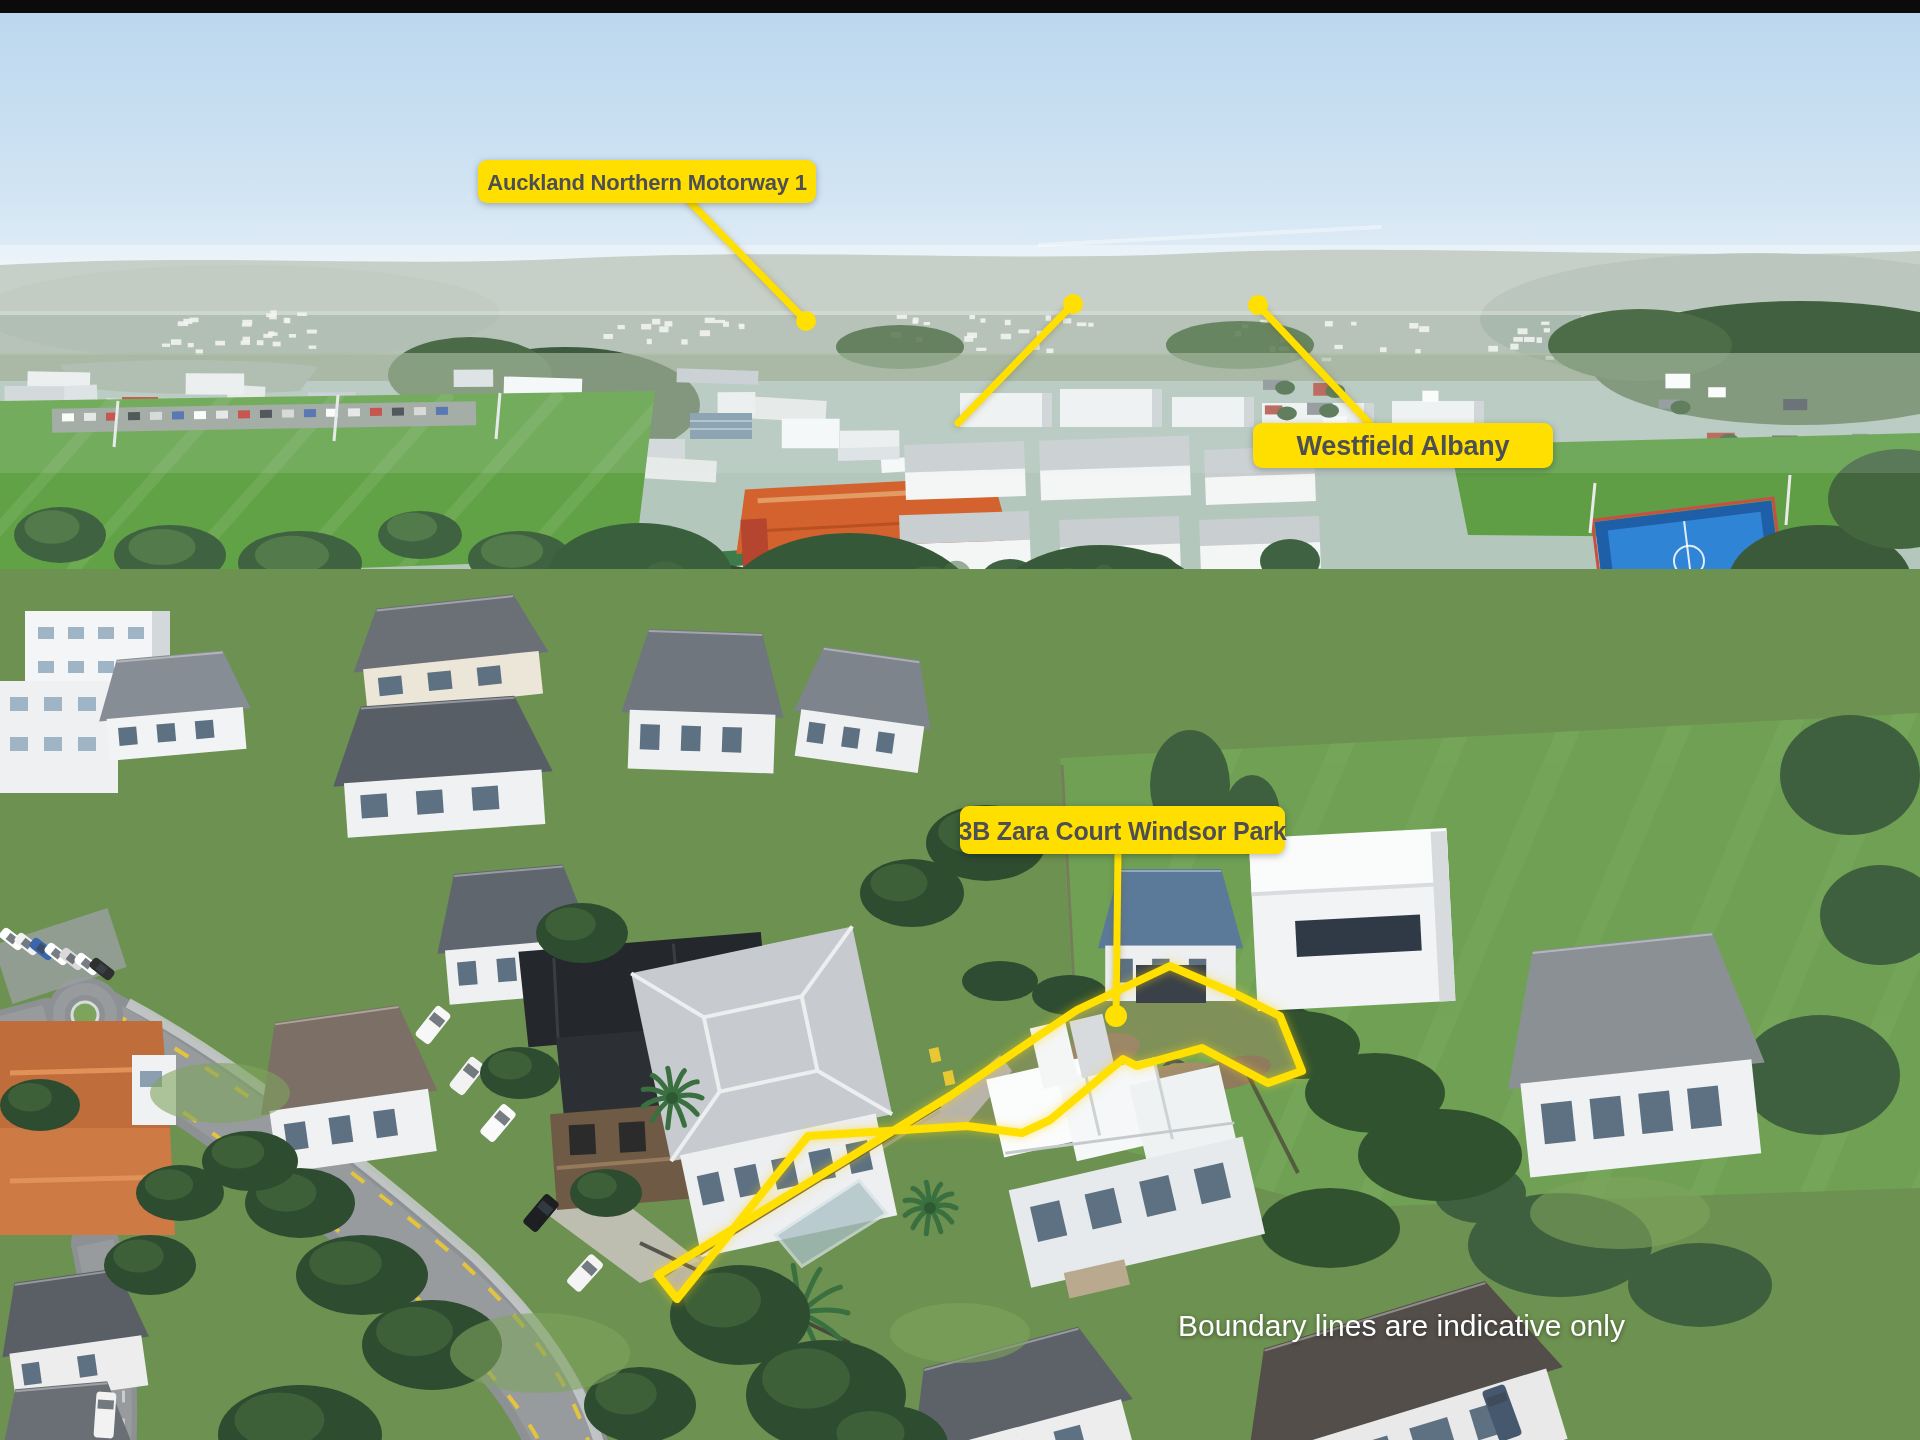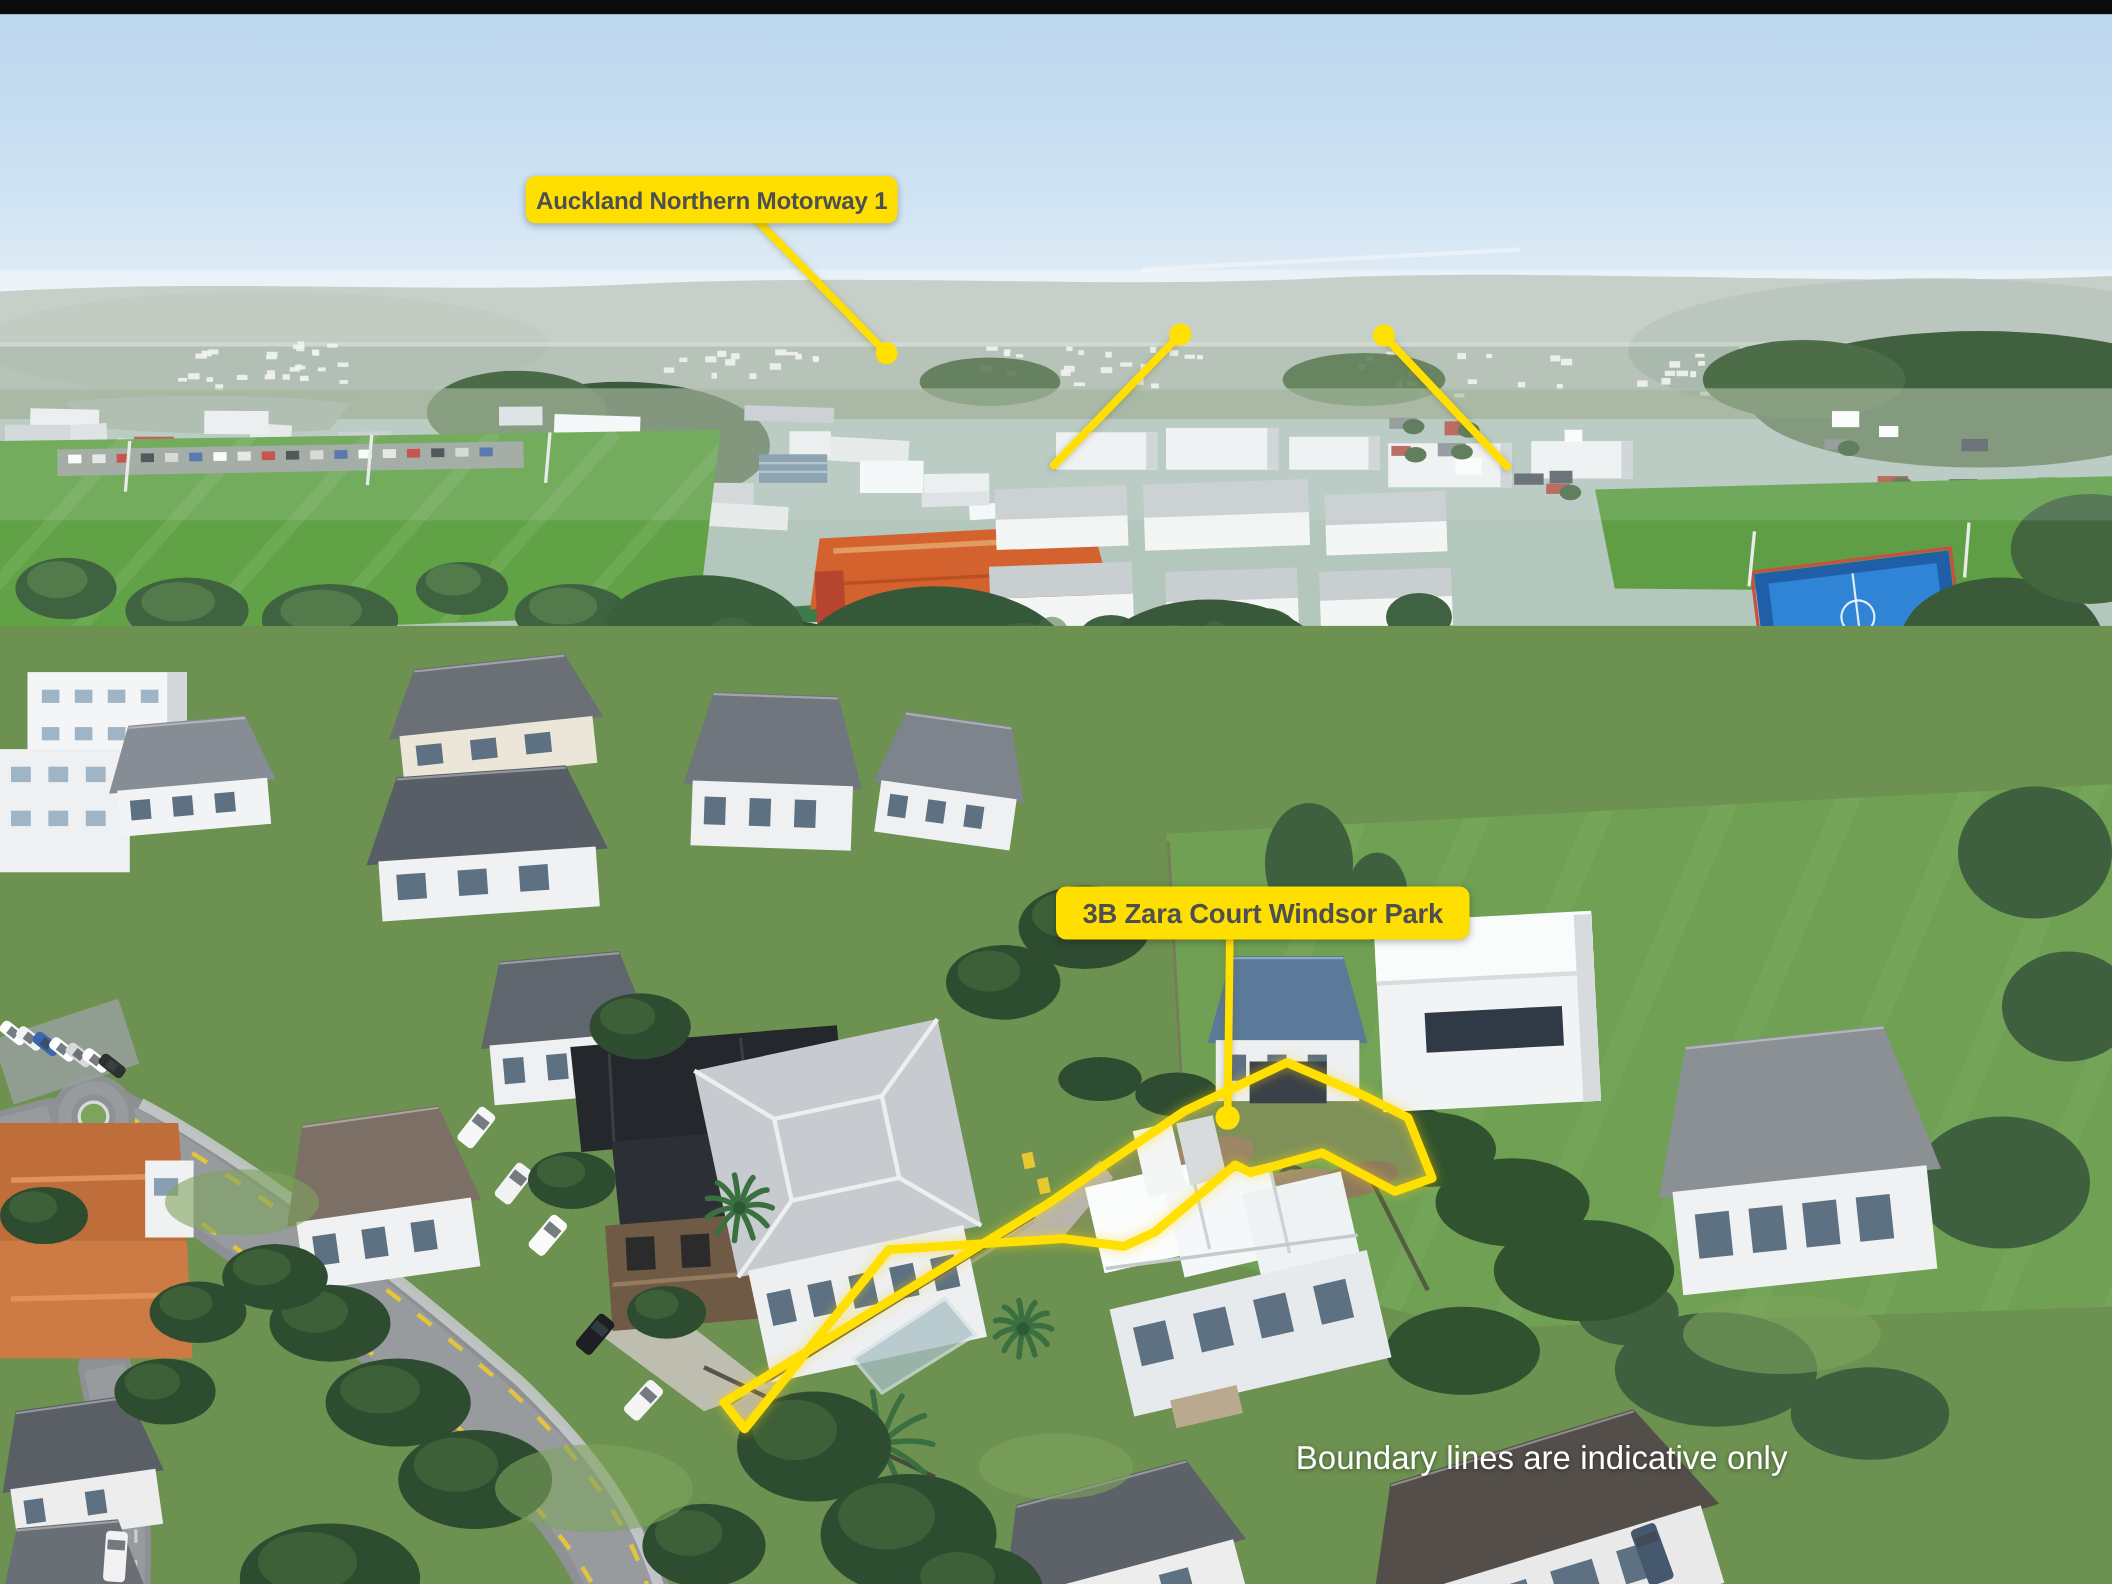--- a/index.html
+++ b/index.html
@@ -15,21 +15,21 @@
     background:var(--callout-bg,#FFDF00);
     color:var(--callout-text,#4D4F52);
     font-weight:bold;border-radius:9px;
     box-shadow:0 2px 7px rgba(0,0,0,.28);
     white-space:nowrap;letter-spacing:-.2px;line-height:1;z-index:6;
   }
   .callout span{transform:translateY(1px);}
   #callout-motorway { left:478px; top:147px; width:338px; height:43px; font-size:22px; }
   #callout-massey   { left:743px; top:409px; width:330px; height:45px; font-size:27px; }
   #callout-westfield{ left:1253px;top:410px; width:300px; height:45px; font-size:27px; }
-  #callout-property { left:960px; top:793px; width:376px; height:48px; font-size:25px; }
+  #callout-property { left:960px; top:793px; width:325px; height:48px; font-size:25px; }
   .disclaimer{
     position:absolute;left:1178px;top:1296px;z-index:6;
     color:var(--disclaimer-color,#fff);font-size:30px;font-weight:400;
     text-shadow:0 1px 4px rgba(0,0,0,.45);white-space:nowrap;
   }
   .boundary{
     fill:none;stroke:var(--boundary-yellow,#FFE000);stroke-width:8;
     stroke-linejoin:round;stroke-linecap:round;
     filter:drop-shadow(0 0 5px rgba(255,214,0,.55));
   }
@@ -805,17 +805,20 @@
       <circle class="leaderdot" cx="1258" cy="292" r="10"></circle>
       <line class="leader" x1="1118" y1="840" x2="1116" y2="1003"></line>
       <circle class="leaderdot" cx="1116" cy="1003" r="11"></circle>
       <polygon class="boundary" points="658,1262 950,1083 1028,1030 1077,997 1170,953 1240,983 1280,1003 1302,1058 1268,1070 1202,1035 1137,1053 1123,1046 1050,1107 1022,1120 967,1113 808,1123 677,1286"></polygon>
     </g>
   </svg>
 
   <div class="callout" id="callout-motorway">
     <span>Auckland Northern Motorway 1</span>
   </div>
+  <div class="callout" id="callout-westfield">
+    <span>Westfield Albany</span>
+  </div>
   <div class="callout" id="callout-property">
     <span>3B Zara Court Windsor Park</span>
   </div>
   <div class="disclaimer">Boundary lines are indicative only</div>
 </div>
 
 </body></html>

